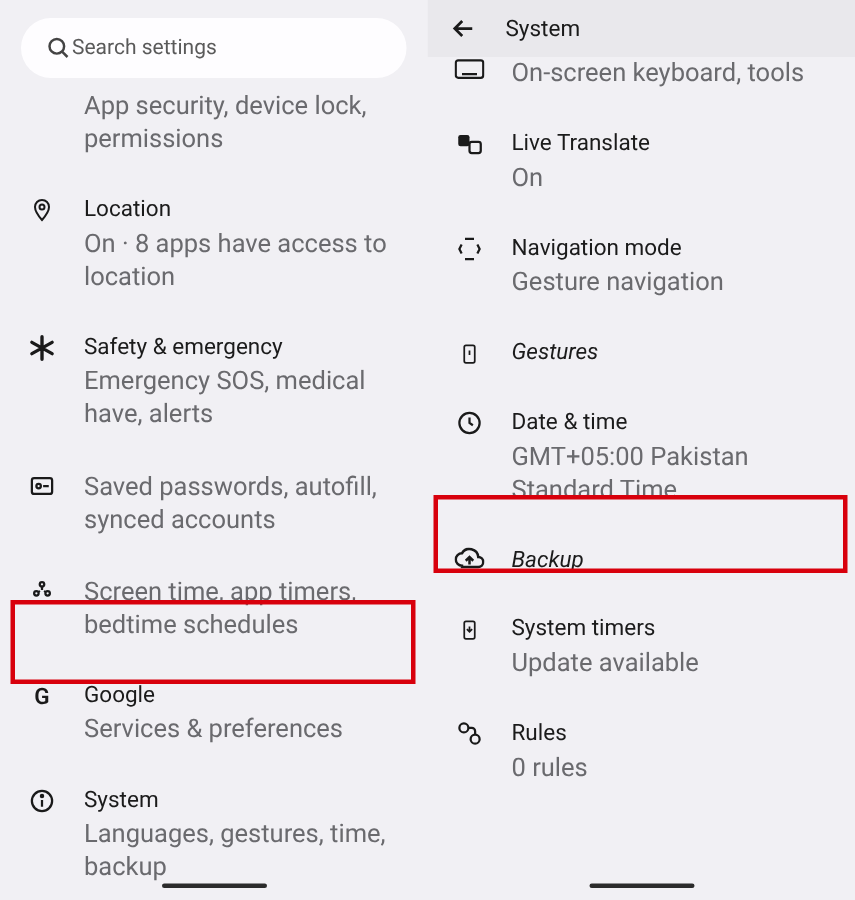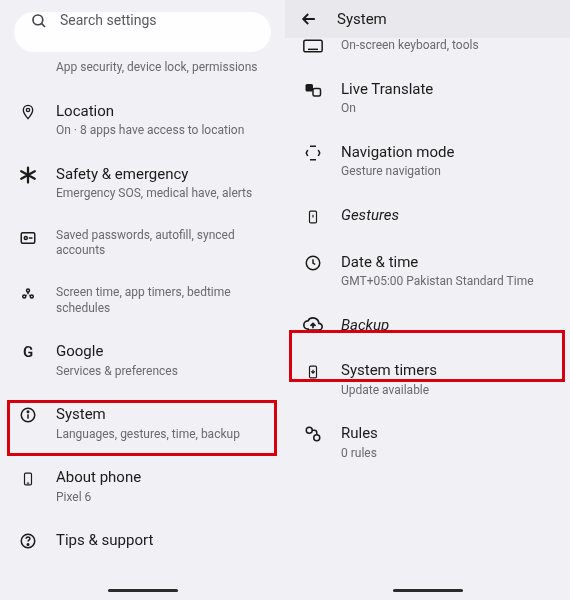--- a/index.html
+++ b/index.html
@@ -21,23 +21,23 @@
   .panel-left { padding-top: 8px; }
   .panel-right { }
   
   
   .search-bar {
     margin: 4px 14px 8px 14px;
     background: #fefdff;
     border-radius: 24px;
     height: 40px;
     display: flex;
-    align-items: flex-start;
+    align-items: center;
     padding: 0 16px;
-    gap: 12px;
+    gap: 0;
   }
   .search-bar .icon { color: #444; }
   .search-bar .placeholder {
     color: #5a5a5a;
     font-size: 14px;
   }
   
   
   .setting-item {
     display: flex;
@@ -58,21 +58,21 @@
     min-width: 0;
   }
   .setting-item .title {
     font-size: 15px;
     color: #1b1b1b;
     font-weight: 400;
     line-height: 1.3;
     margin-bottom: 2px;
   }
   .setting-item .subtitle {
-    font-size: 12px;
+    font-size: 17px;
     color: #6a6a6e;
     line-height: 1.3;
   }
   .no-subtitle .title { margin-bottom: 0; font-style: italic; }
   
   
   .right-header {
     background: #e9e8ec;
     height: 38px;
     display: flex;

